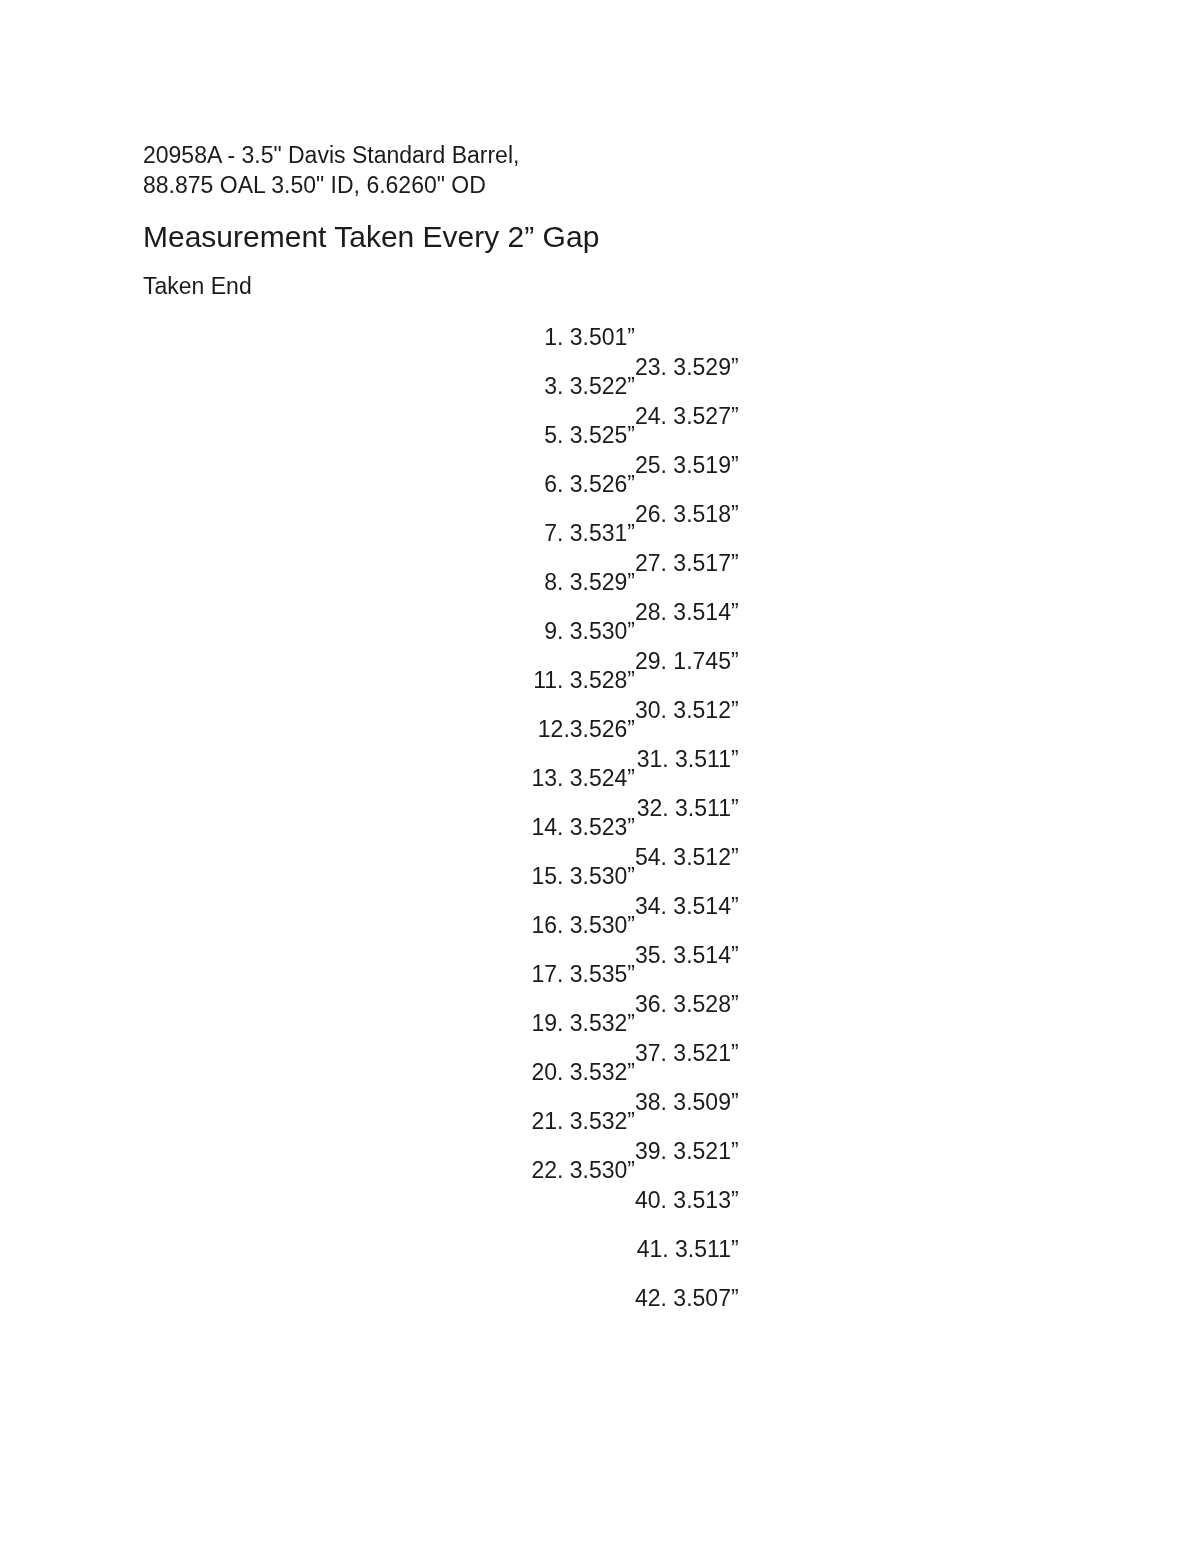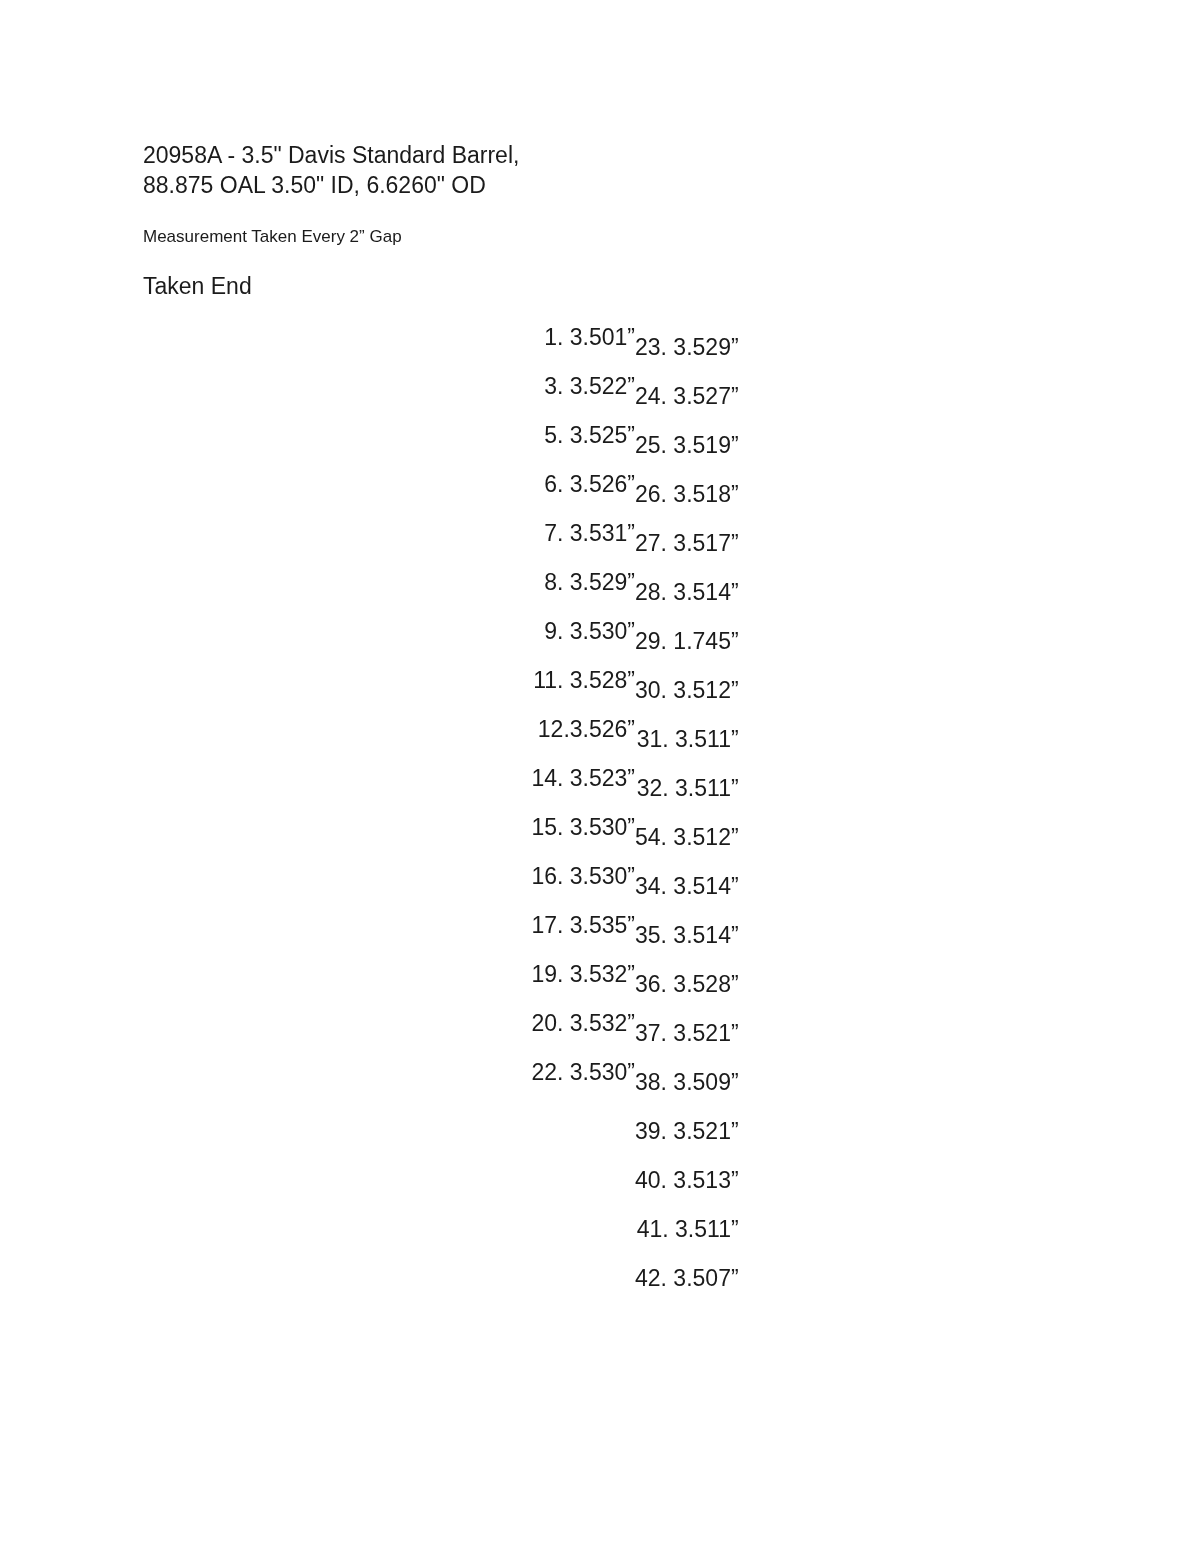--- a/index.html
+++ b/index.html
@@ -20,21 +20,21 @@
     padding: 140px 60px 0 143px;
     background: #ffffff;
   }
   .doc-title {
     font-size: 23px;
     line-height: 30px;
     margin: 0 0 22px 0;
     font-weight: 400;
   }
   .doc-note {
-    font-size: 17px;
+    font-size: 30px;
     line-height: 30px;
     margin: 16px 0 19px 0;
     font-weight: 400;
   }
   .doc-section {
     font-size: 23px;
     line-height: 30px;
     margin: 0 0 21px 0;
     font-weight: 400;
   }
@@ -46,21 +46,21 @@
   .col {
     list-style: none;
     margin: 0;
     padding: 0;
   }
   .col-left {
     width: 492px;
     flex: 0 0 492px;
   }
   .col-right {
-    margin-top: 10px;
+    margin-top: 30px;
   }
   .measure-item {
     font-size: 23px;
     line-height: 30px;
     margin: 0 0 19px 0;
     white-space: pre;
   }
 </style>
 </head>
 <body>
@@ -81,26 +81,28 @@
 
     <li class="measure-item">1. 3.501”</li>
         <li class="measure-item">3. 3.522”</li>
         <li class="measure-item">5. 3.525”</li>
         <li class="measure-item">6. 3.526”</li>
         <li class="measure-item">7. 3.531”</li>
         <li class="measure-item">8. 3.529”</li>
         <li class="measure-item">9. 3.530”</li>
         <li class="measure-item">11. 3.528”</li>
         <li class="measure-item">12.3.526”</li>
+        <li class="measure-item">13. 3.524”</li>
         <li class="measure-item">14. 3.523”</li>
         <li class="measure-item">15. 3.530”</li>
         <li class="measure-item">16. 3.530”</li>
         <li class="measure-item">17. 3.535”</li>
         <li class="measure-item">19. 3.532”</li>
         <li class="measure-item">20. 3.532”</li>
+        <li class="measure-item">21. 3.532”</li>
         <li class="measure-item">22. 3.530”</li>
       </ul>
     <ul class="col col-right">
 
     <li class="measure-item">23. 3.529”</li>
         <li class="measure-item">24. 3.527”</li>
         <li class="measure-item">25. 3.519”</li>
         <li class="measure-item">26. 3.518”</li>
         <li class="measure-item">27. 3.517”</li>
         <li class="measure-item">28. 3.514”</li>

